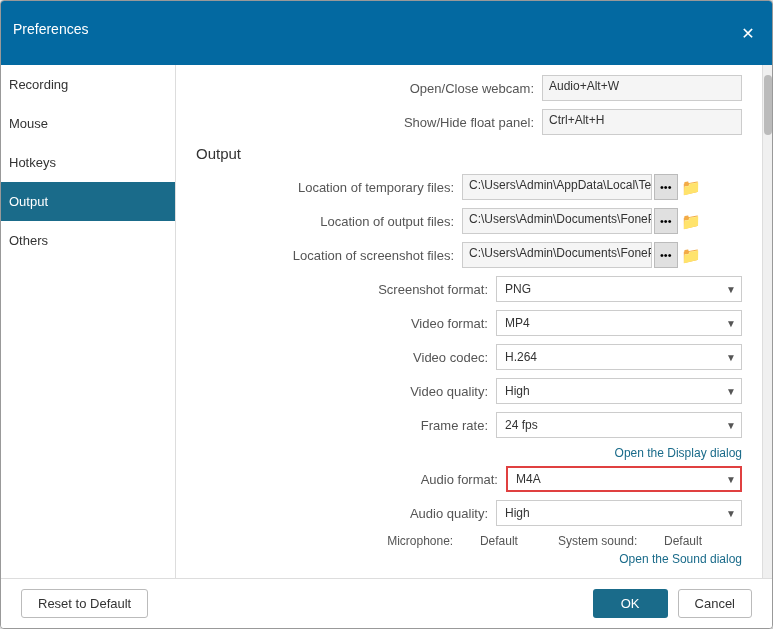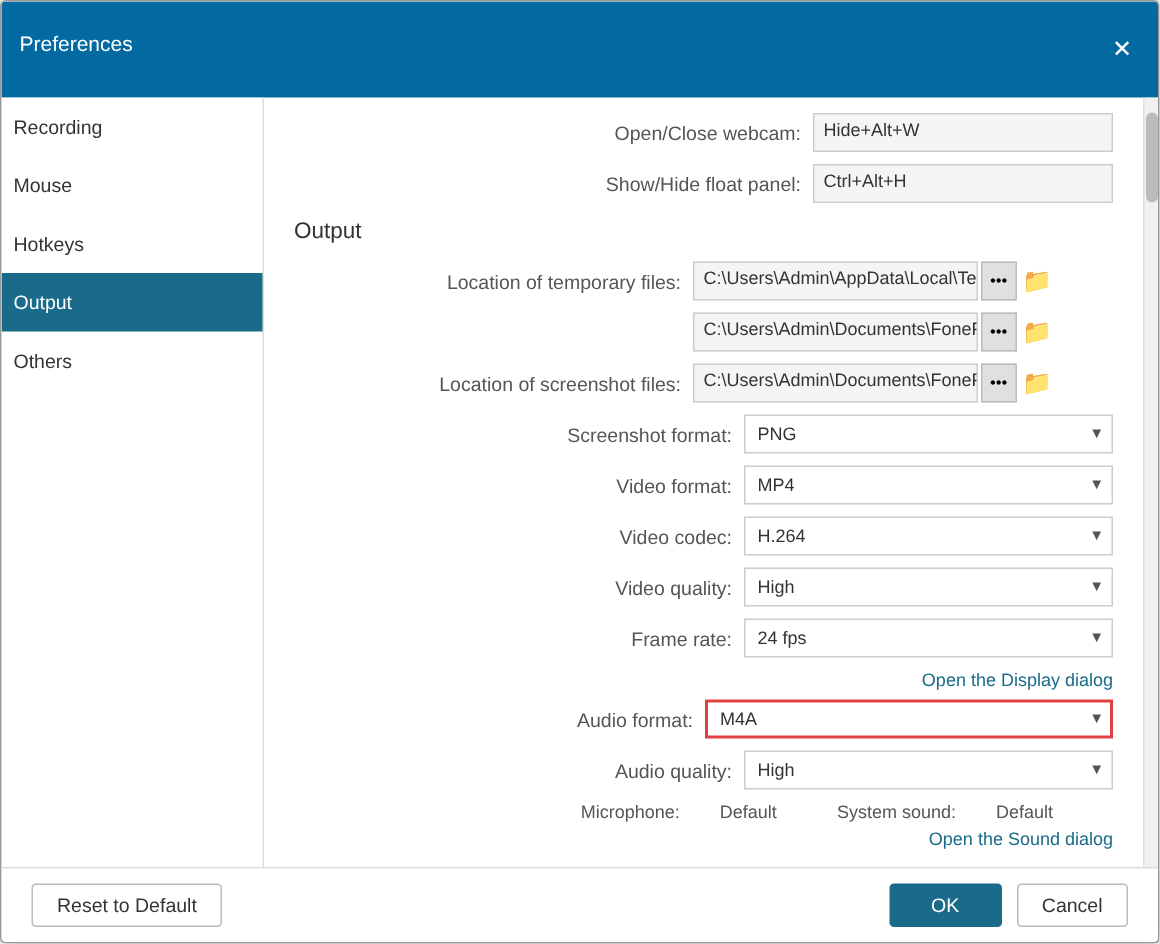--- a/index.html
+++ b/index.html
@@ -179,21 +179,21 @@
       right: 6px;
       top: 50%;
       transform: translateY(-50%);
       pointer-events: none;
       font-size: 10px;
       color: #555;
     }
 
     .audio-format-wrapper {
       position: relative;
-      width: 272px;
+      width: 236px;
       border-radius: 12px;
     }
 
     .audio-format-wrapper select {
       width: 100%;
       border: 2px solid #e04040;
       padding: 3px 24px 3px 8px;
       font-size: 12px;
       color: #333;
       height: 26px;
@@ -318,21 +318,21 @@
         <span>Others</span>
       </div>
     </div>
 
     <div class="scroll-wrapper">
       <div class="main-content">
 
         <div class="shortcut-row">
           <span class="shortcut-label">Open/Close webcam:</span>
           <div class="path-input" style="width:200px;">
-            <span>Hide+Alt+W</span>
+            <span>Audio+Alt+W</span>
           </div>
         </div>
 
         <div class="shortcut-row">
           <span class="shortcut-label">Show/Hide float panel:</span>
           <div class="path-input" style="width:200px;">
             <span>Ctrl+Alt+H</span>
           </div>
         </div>
 
@@ -345,20 +345,21 @@
               <span>C:\Users\Admin\AppData\Local\Ten</span>
             </div>
             <button class="dots-btn">•••</button>
             <button class="folder-btn">
               <span>📁</span>
             </button>
           </div>
         </div>
 
         <div class="form-row">
+          <span class="form-label">Location of output files:</span>
           <div class="form-control-group">
             <div class="path-input">
               <span>C:\Users\Admin\Documents\FonePa</span>
             </div>
             <button class="dots-btn">•••</button>
             <button class="folder-btn">
               <span>📁</span>
             </button>
           </div>
         </div>

